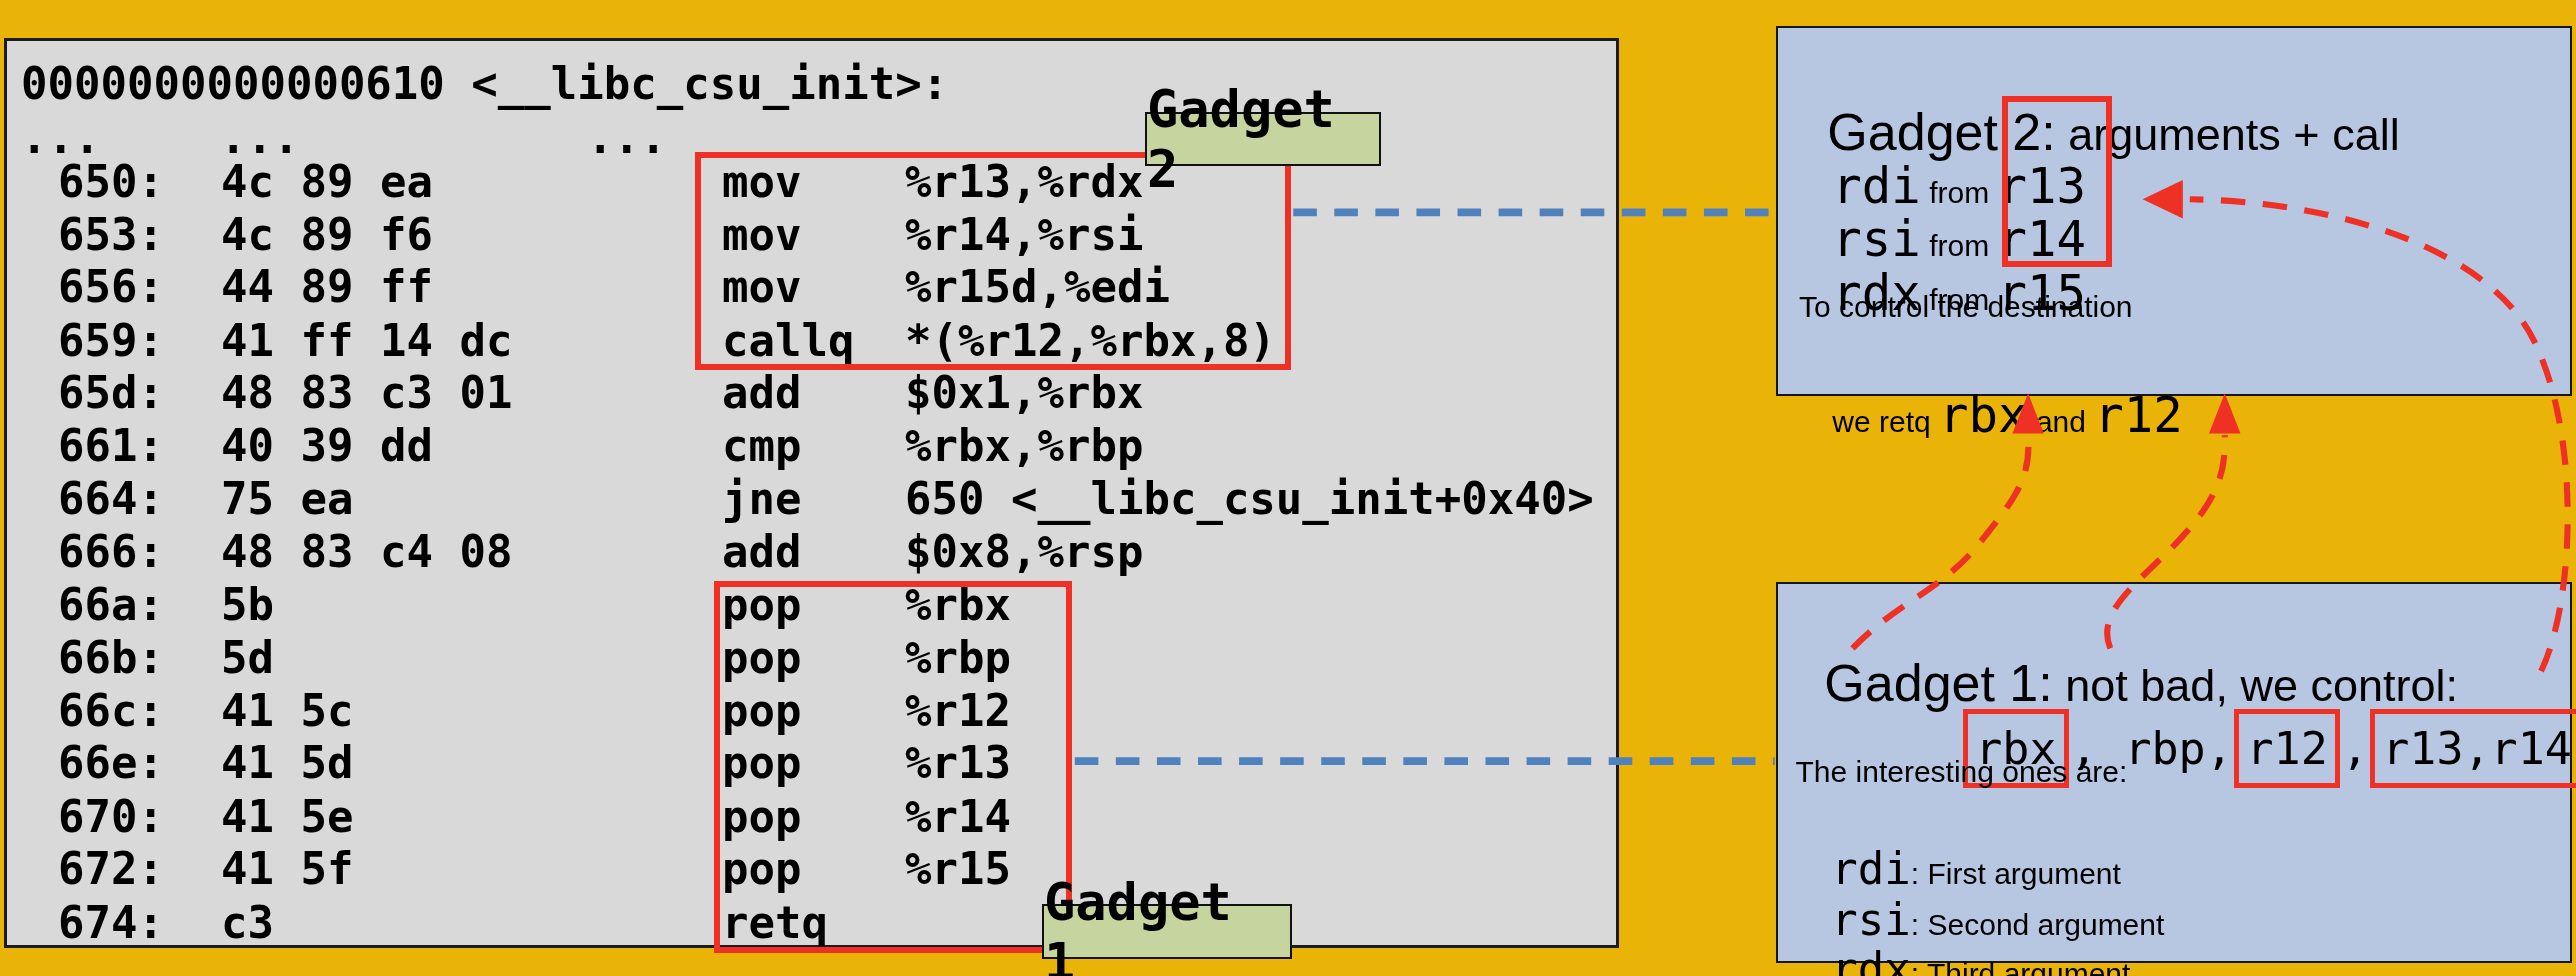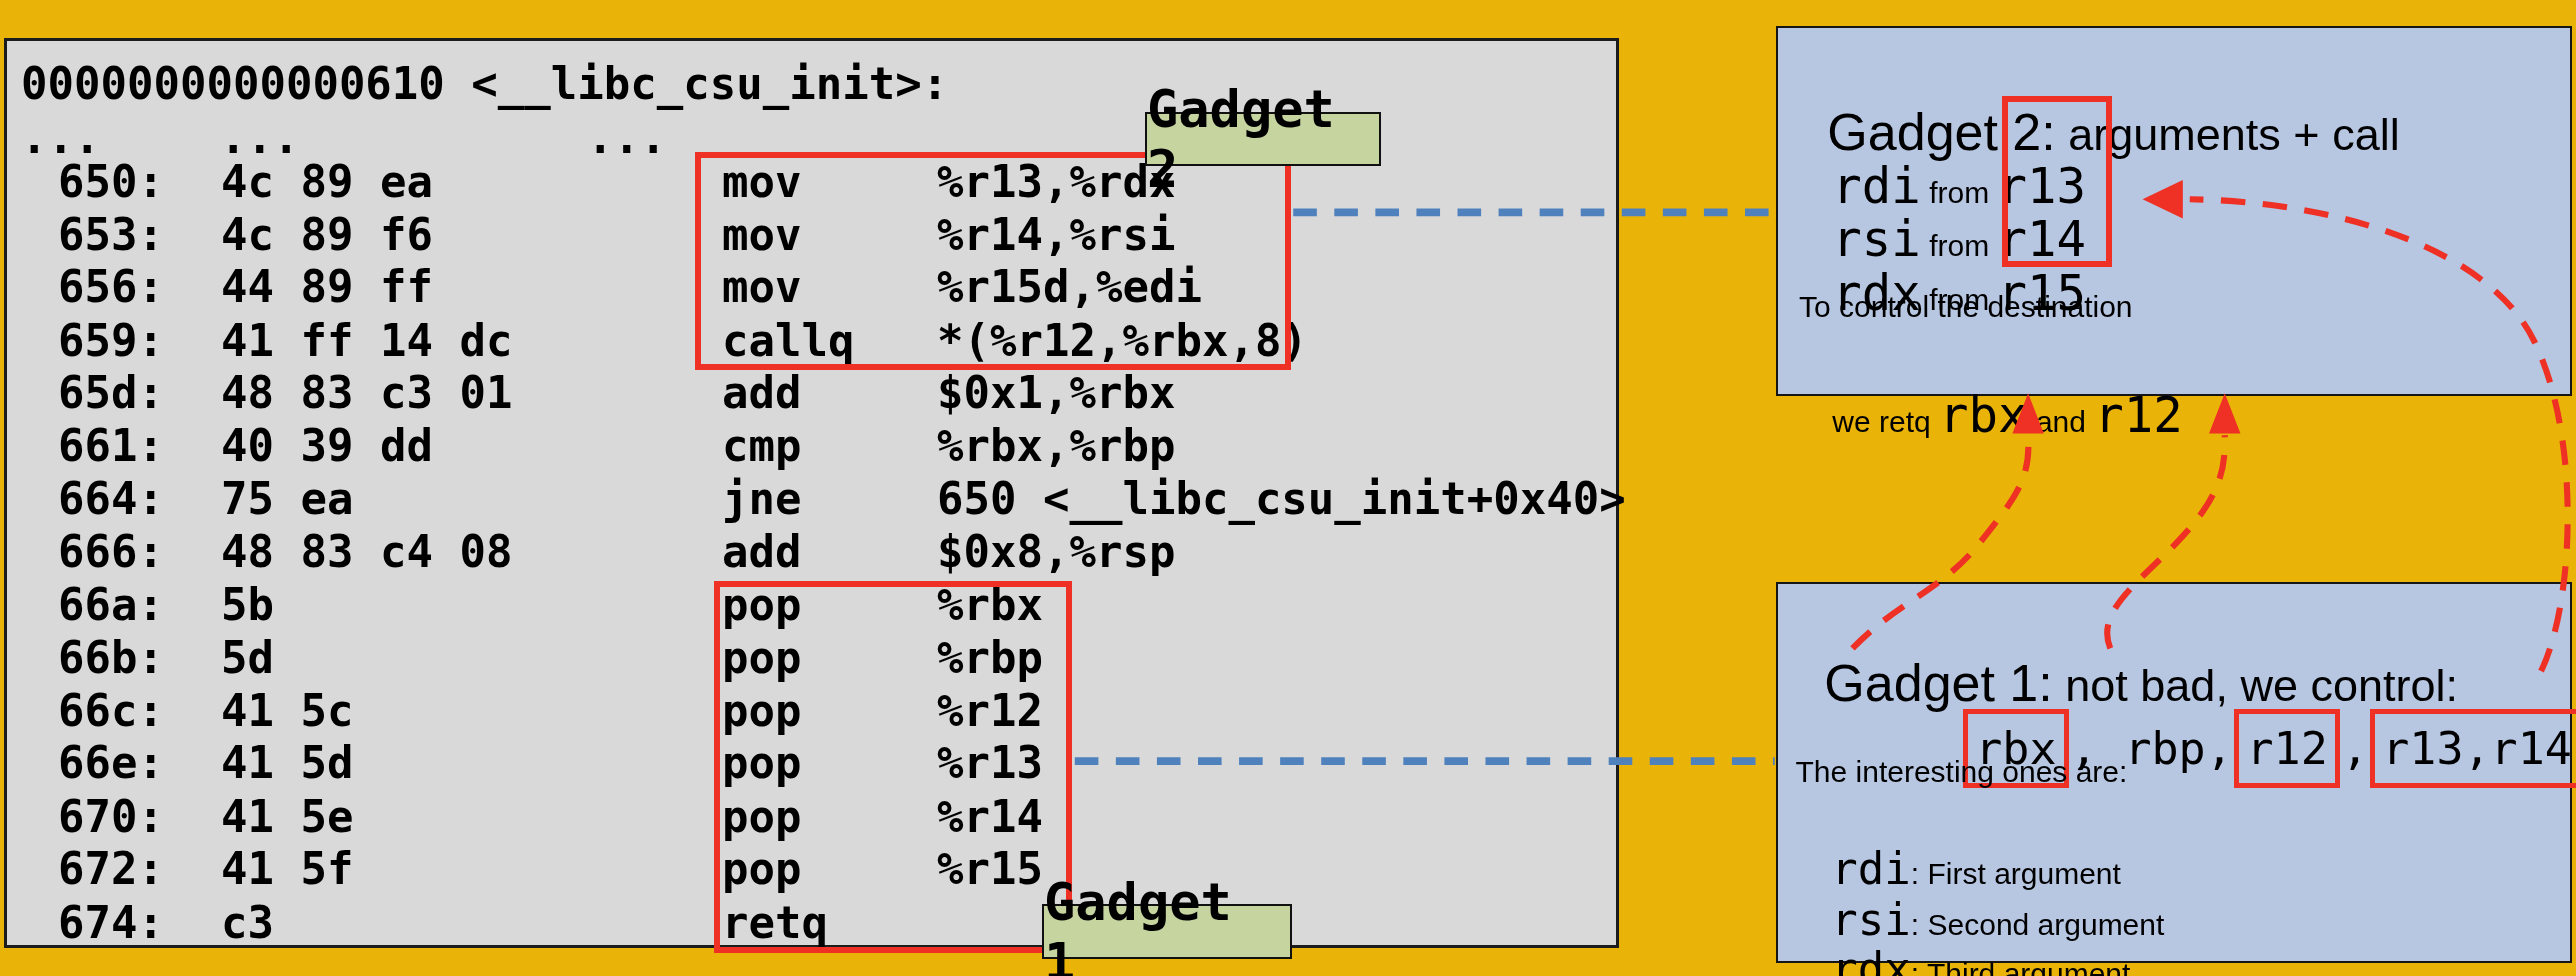--- a/index.html
+++ b/index.html
@@ -9,21 +9,21 @@
   
   .gray-panel{position:absolute;left:3.5px;top:38px;width:1615px;height:910px;
               background:#d9d9d9;border:3.5px solid #1c1c1c;box-sizing:border-box;z-index:1;}
   .crow{position:absolute;left:0;width:1618px;height:52px;line-height:52px;
         font-family:"DejaVu Sans Mono",monospace;font-weight:bold;font-size:44px;
         white-space:pre;z-index:3;}
   .crow span{position:absolute;top:0;}
   .c-addr{left:42px;margin-left:16px;}
   .c-bytes{left:221px;}
   .c-mnem{left:722px;}
-  .c-oper{left:905px;margin-left:32px;}
+  .c-oper{left:905px;}
   .c-hdr{left:21px;}
   .d1{left:21px;} .d2{left:220px;} .d3{left:587px;}
 
   
   .gadget-box{position:absolute;border:6.1px solid var(--accent-red);box-sizing:border-box;
               background:transparent;z-index:4;}
   .g2-box{left:695px;top:152px;width:596px;height:218px;}
   .g1-box{left:714px;top:581px;width:358px;height:372px;}
 
   

